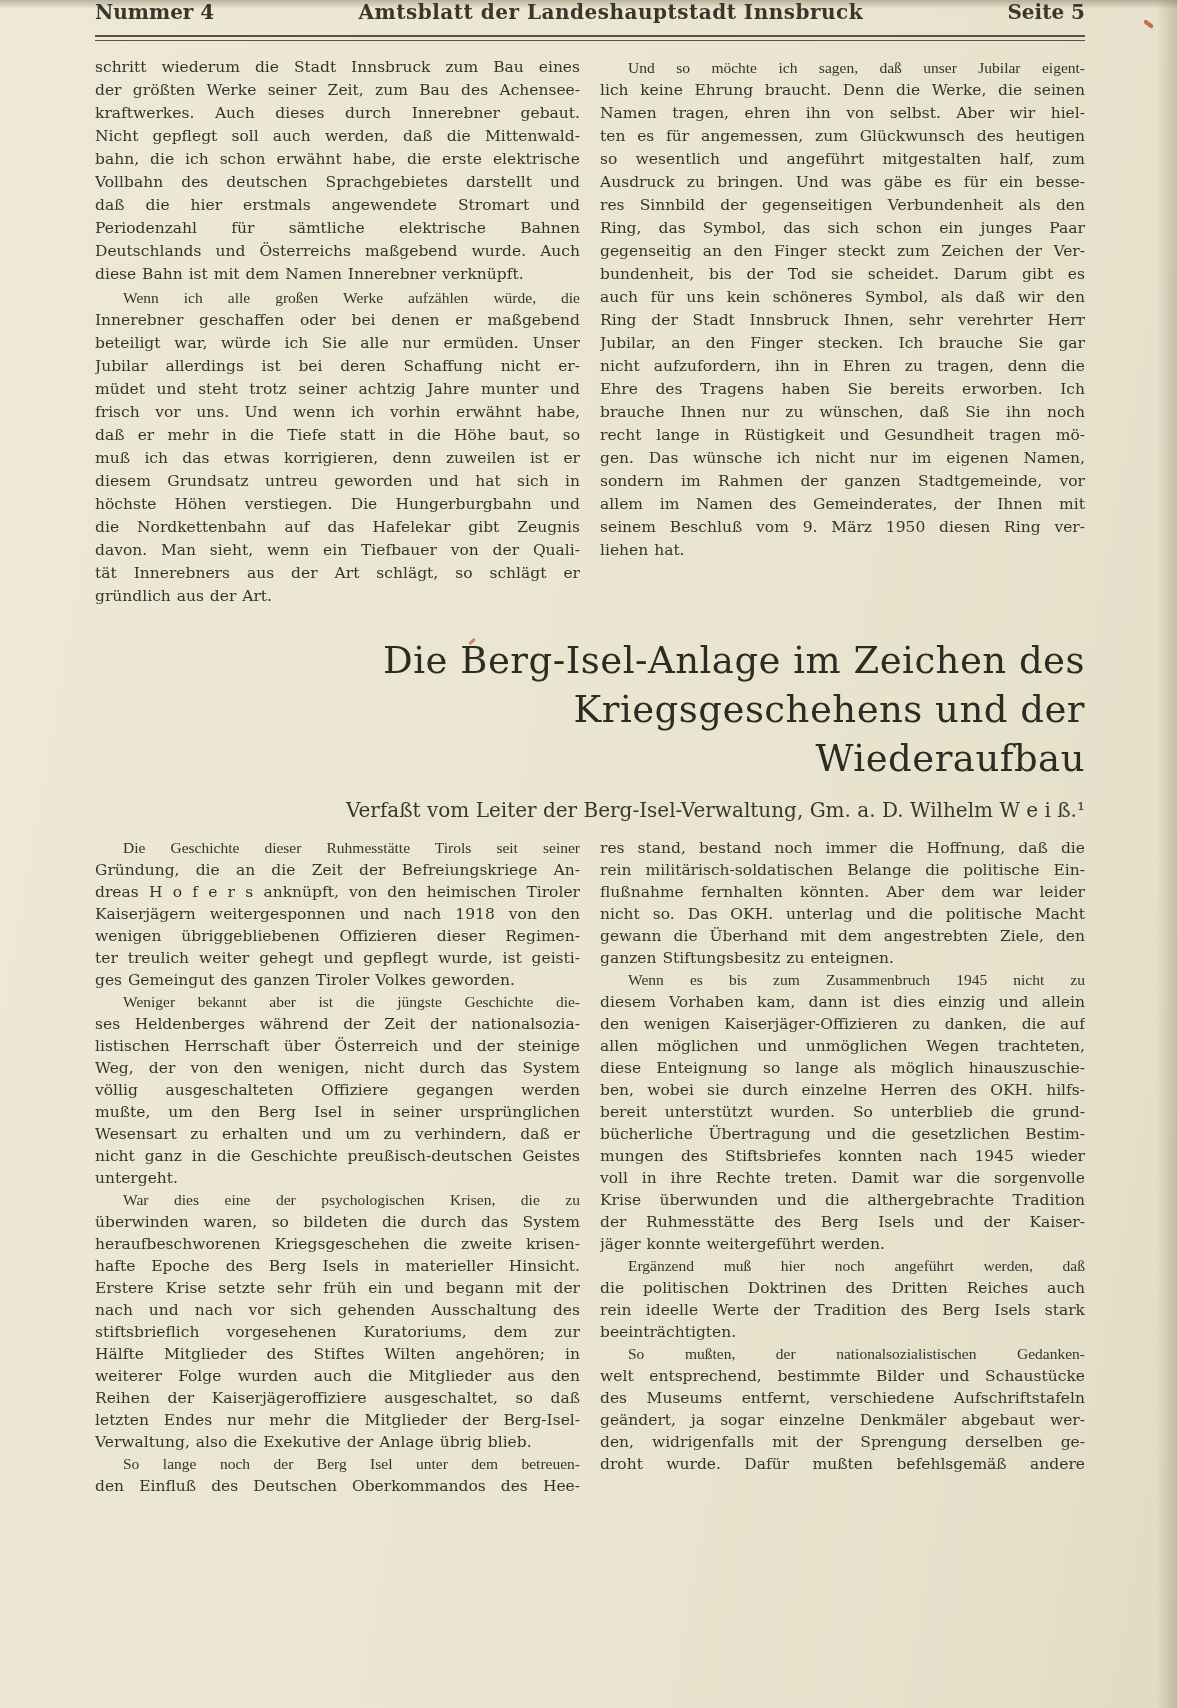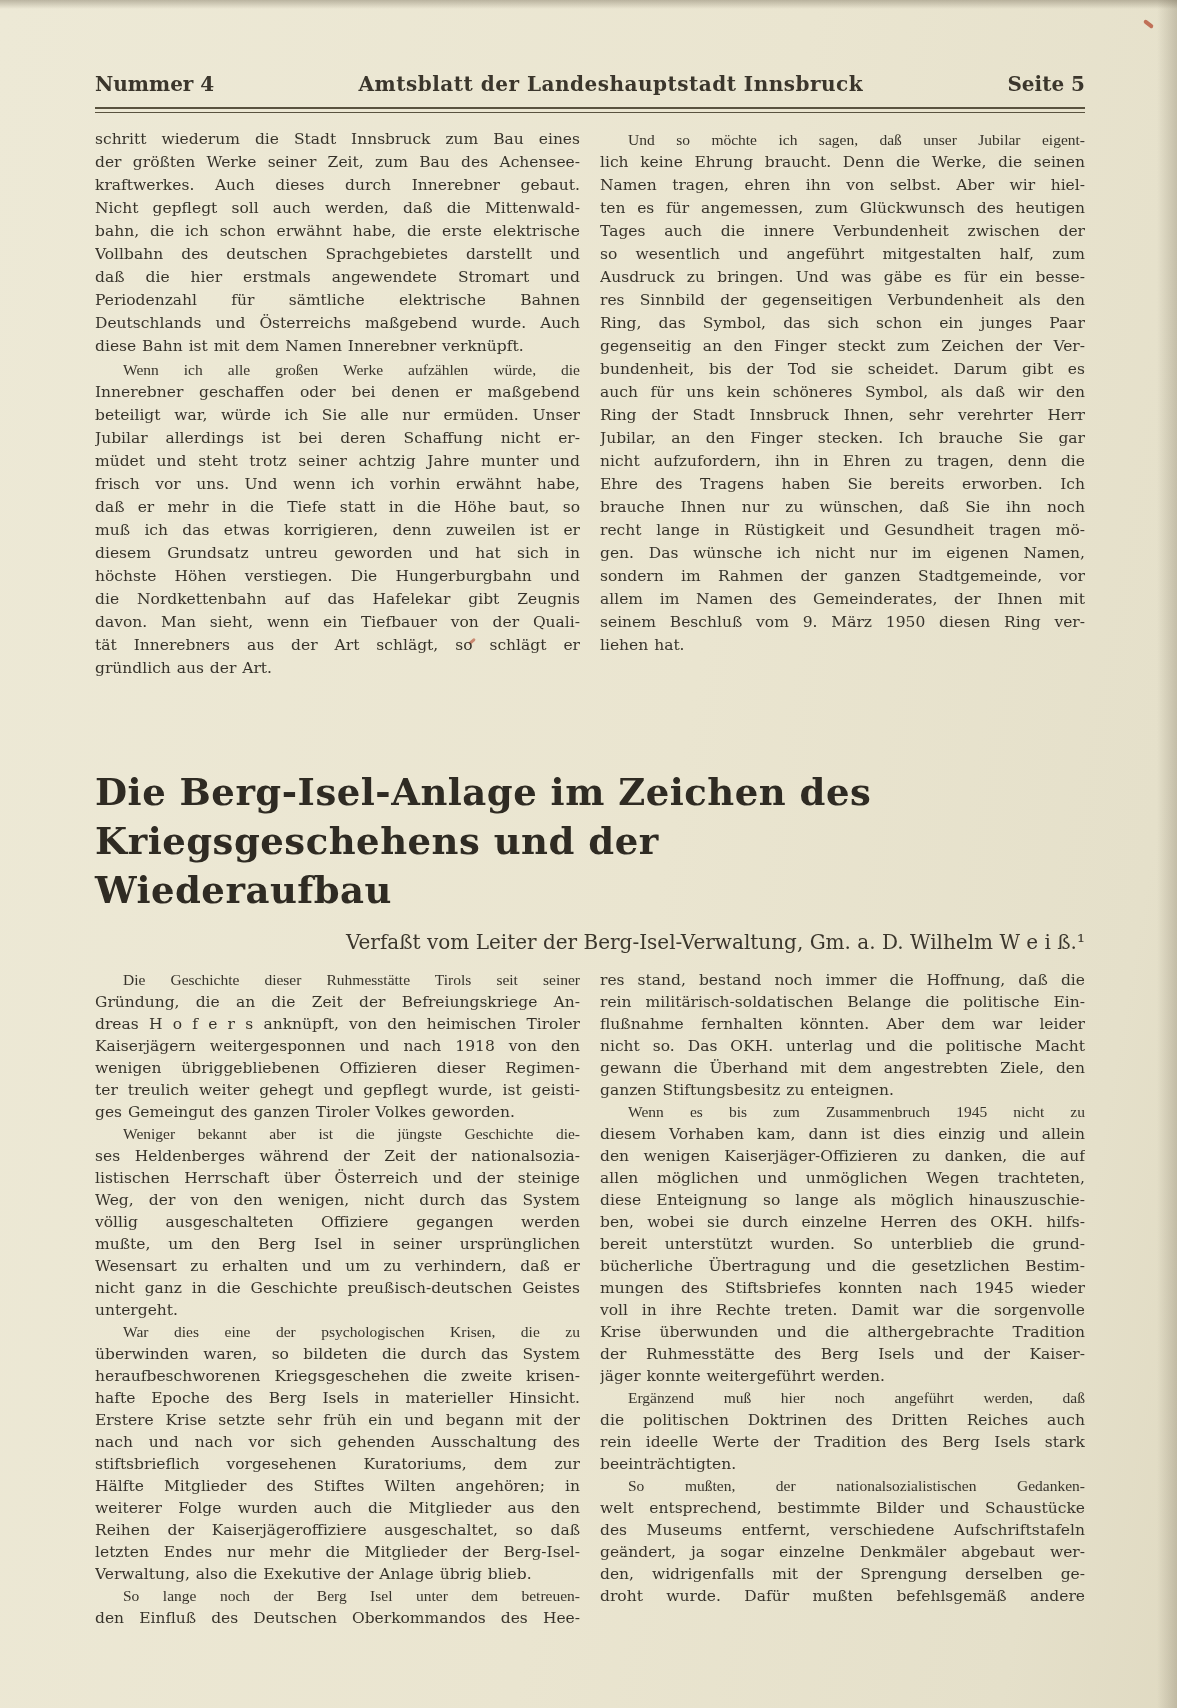--- a/index.html
+++ b/index.html
@@ -23,21 +23,20 @@
     pointer-events: none;
   }
   .ink-mark { position: absolute; background: #b34a30; border-radius: 2px; opacity: .75; }
   .mark-corner { left: 1143px; top: 22px; width: 11px; height: 4px; transform: rotate(38deg); }
   .mark-mid { left: 468px; top: 640px; width: 8px; height: 3px; transform: rotate(-42deg); opacity:.6; }
 
   .content { position: absolute; left: 95px; top: 0; width: 990px; }
 
   .masthead {
     display: flex; justify-content: space-between; align-items: baseline;
-    padding-top: 72px;
     font-size: 20px; font-weight: bold;
     color: #3b362c;
   }
   .masthead .center { letter-spacing: .5px; }
   .double-rule {
     margin-top: 11px;
     height: 3px;
     border-top: 2px solid #59523f;
     border-bottom: 1px solid #59523f;
   }
@@ -56,25 +55,25 @@
     height: 23px;
     overflow: hidden;
     text-align: justify;
     word-spacing: 1px;
     color: #37332b;
   }
   .cols-bottom .tline { line-height: 22px; height: 22px; }
   .tline.just::after { content: ""; display: inline-block; width: 100%; height: 0; }
 
   .headline {
-    margin-top: 88px;
-    text-align: left;
+    margin-top: 28px;
+    text-align: right;
     font-size: 37px;
     line-height: 49px;
-    font-weight: bold;
+    font-weight: normal;
     color: #2f2b23;
     letter-spacing: .5px;
   }
   .byline {
     margin-top: 15px;
     text-align: right;
     font-size: 20px;
     color: #3b362c;
   }
   .cols-bottom { }
@@ -127,21 +126,20 @@
           <div class="tline just">tät Innerebners aus der Art schlägt, so schlägt er</div>
           <div class="tline">gründlich aus der Art.</div>
         </div>
       </div>
     <div>
         <div class="para indent">
           <div class="tline just">Und so möchte ich sagen, daß unser Jubilar eigent-</div>
           <div class="tline just">lich keine Ehrung braucht. Denn die Werke, die seinen</div>
           <div class="tline just">Namen tragen, ehren ihn von selbst. Aber wir hiel-</div>
           <div class="tline just">ten es für angemessen, zum Glückwunsch des heutigen</div>
-          <div class="tline just">Tages auch die innere Verbundenheit zwischen der</div>
           <div class="tline just">so wesentlich und angeführt mitgestalten half, zum</div>
           <div class="tline just">Ausdruck zu bringen. Und was gäbe es für ein besse-</div>
           <div class="tline just">res Sinnbild der gegenseitigen Verbundenheit als den</div>
           <div class="tline just">Ring, das Symbol, das sich schon ein junges Paar</div>
           <div class="tline just">gegenseitig an den Finger steckt zum Zeichen der Ver-</div>
           <div class="tline just">bundenheit, bis der Tod sie scheidet. Darum gibt es</div>
           <div class="tline just">auch für uns kein schöneres Symbol, als daß wir den</div>
           <div class="tline just">Ring der Stadt Innsbruck Ihnen, sehr verehrter Herr</div>
           <div class="tline just">Jubilar, an den Finger stecken. Ich brauche Sie gar</div>
           <div class="tline just">nicht aufzufordern, ihn in Ehren zu tragen, denn die</div>

